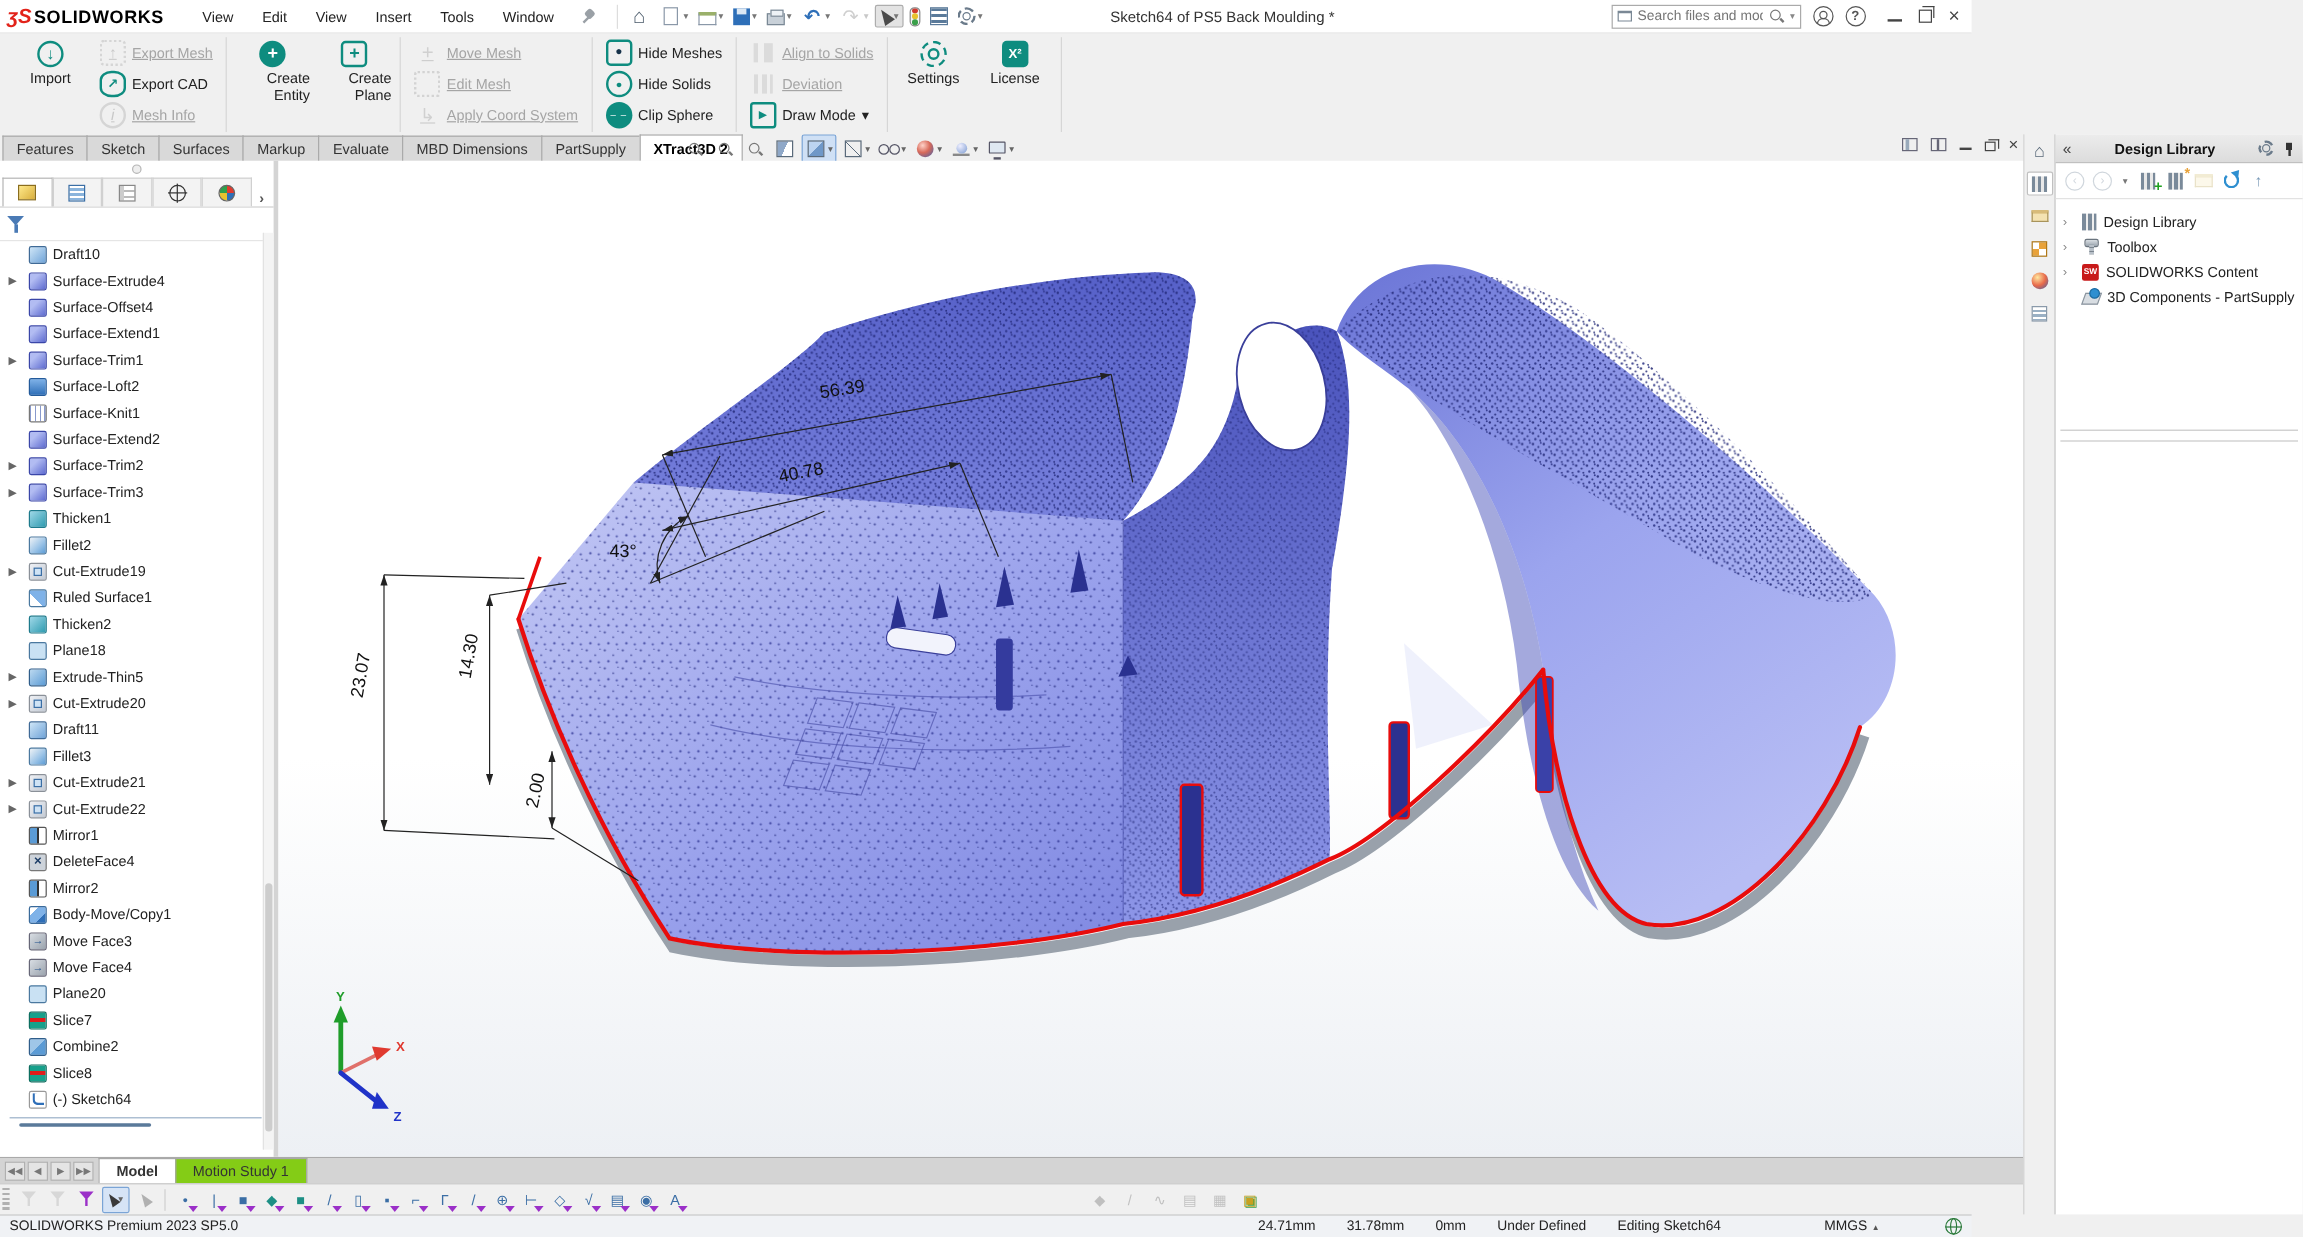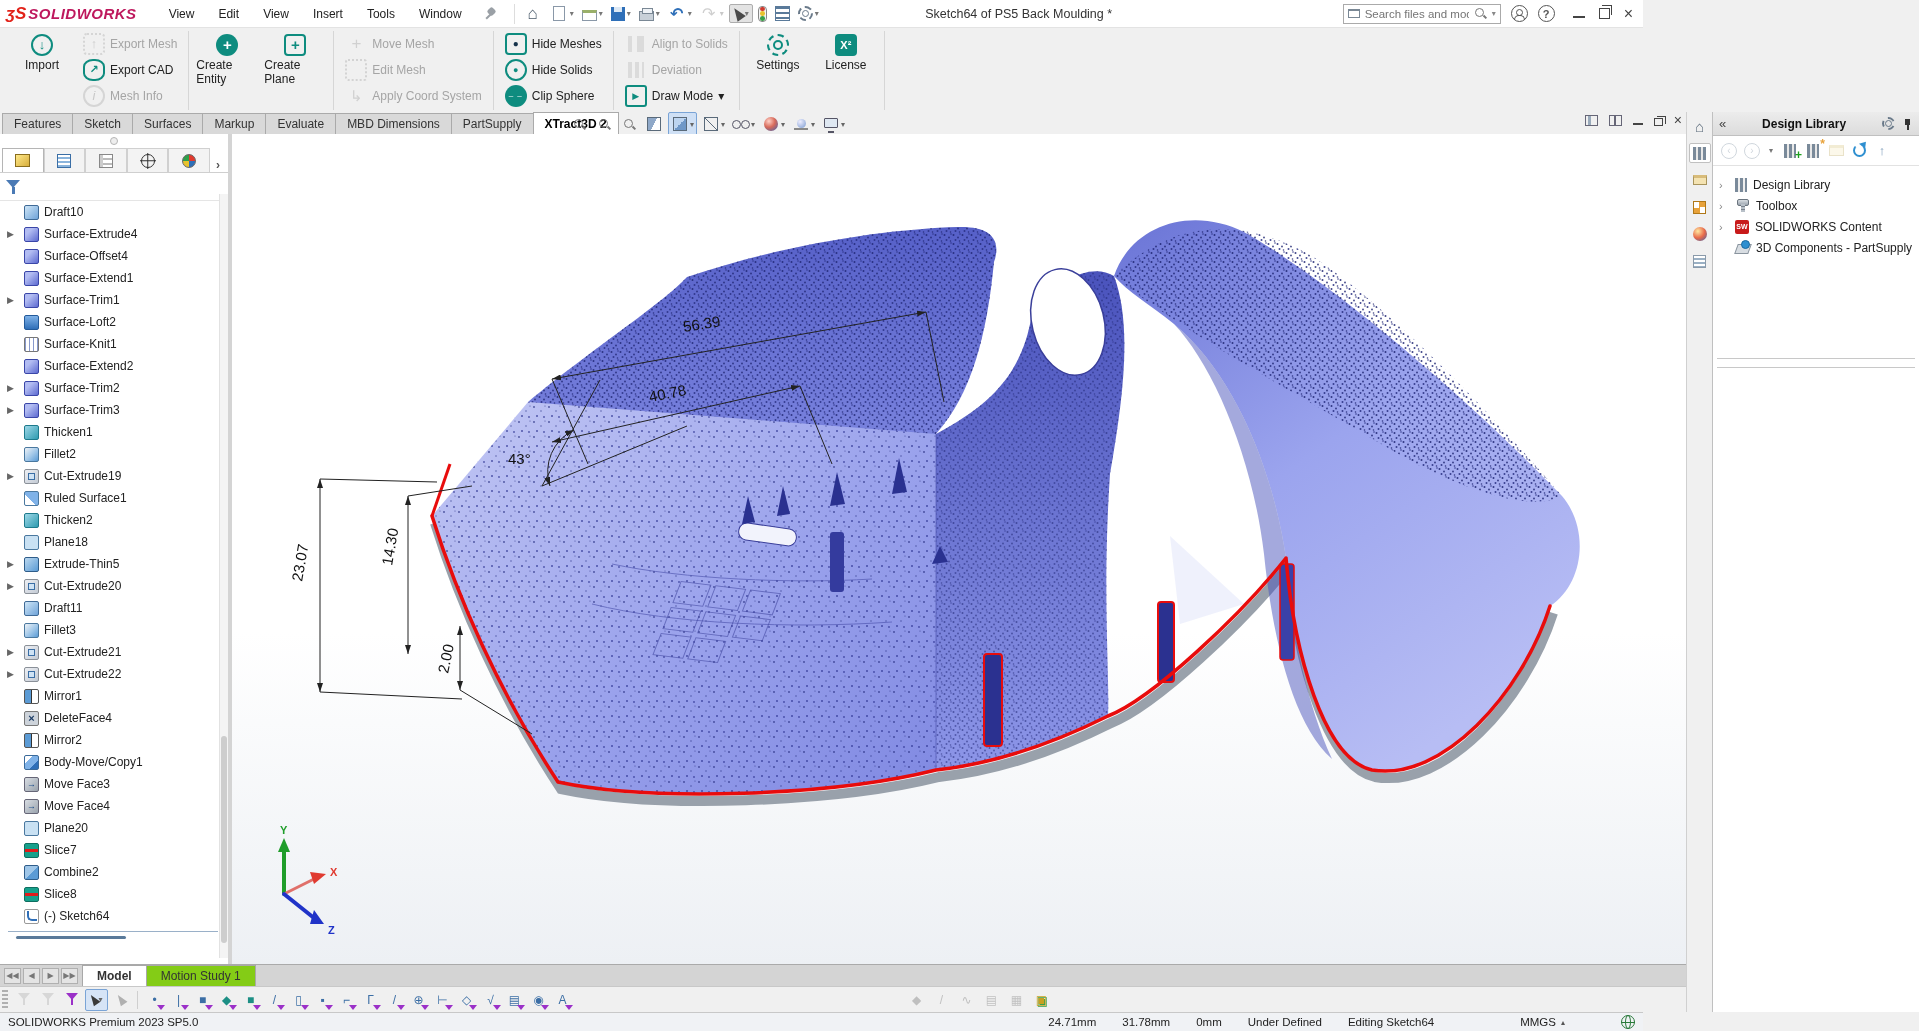--- a/index.html
+++ b/index.html
@@ -4,21 +4,21 @@
 <style>
   * { margin:0; padding:0; box-sizing:border-box; }
   html,body { width:1919px; height:1031px; overflow:hidden;
     font-family:"Liberation Sans","DejaVu Sans",sans-serif; font-size:12px; color:#222; background:#f0f0f0; }
   .app { width:1643px; height:1031px; display:flex; flex-direction:column; }
 
   
   .titlebar { height:28px; background:#fff; display:flex; align-items:center; padding:0 6px; flex:none; position:relative; border-bottom:1px solid #e3e3e3;}
   .logo { display:flex; align-items:baseline; gap:2px; margin-right:22px; }
   .logo .dsmark { color:#e2231a; font-weight:bold; font-style:italic; font-size:17px; }
-  .logo .brand { color:#be185d; font-style:italic; font-size:15px; letter-spacing:.5px; }
+  .logo .brand { color:#000000; font-size:15px; letter-spacing:.5px; }
   .logo .brand b { font-weight:bold; }
   .menus { display:flex; gap:4px; }
   .menu-item { padding:4px 10px; cursor:default; }
   .pin-icon { width:16px; height:16px; margin:0 10px; position:relative; }
   .pin-icon::before { content:""; position:absolute; left:6px; top:2px; width:7px; height:7px; background:#9aa0a6; border-radius:2px; transform:rotate(45deg);}
   .pin-icon::after { content:""; position:absolute; left:3px; top:9px; width:8px; height:2px; background:#9aa0a6; transform:rotate(-45deg);}
   .qt-sep { width:1px; height:20px; background:#ddd; margin:0 6px; }
   .quickbar { display:flex; align-items:center; gap:2px; }
   .qbtn { display:flex; align-items:center; padding:2px 3px; border-radius:2px; }
   .qbtn .dd { font-size:8px; color:#777; margin-left:2px; }
@@ -58,23 +58,23 @@
   .win-restore { width:11px; height:11px; border:1.5px solid #444; position:relative; }
   .win-restore::before { content:""; position:absolute; left:2px; top:-4px; width:9px; height:9px; border:1.5px solid #444; border-bottom:none; border-left:none;}
   .win-close { font-size:16px; color:#444; line-height:1; }
   .win-ctl { display:flex; align-items:center; gap:14px; margin:0 4px 0 8px;}
 
   
   .ribbon { height:84px; background:#f0f0f0; display:flex; align-items:stretch; padding:3px 4px 2px 4px; flex:none; }
   .rgroup { display:flex; align-items:flex-start; padding:0 7px; border-right:1px solid #d6d6d6; gap:6px;}
   .rcol { display:flex; flex-direction:column; justify-content:flex-start; gap:1px; }
   .rsmall { display:flex; align-items:center; gap:5px; height:25px; padding:0 4px; white-space:nowrap; }
-  .rsmall.disabled { color:#a5a5a5; }
+  .rsmall.disabled { color:#a5a5a5;text-decoration:underline; }
   .rsmall.disabled .ri { filter:grayscale(1); opacity:.45; }
-  .rmed { display:flex; flex-direction:column; align-items:center; width:62px; padding-top:3px; text-align:left; line-height:1.15; gap:3px;}
+  .rmed { display:flex; flex-direction:column; align-items:center; width:62px; padding-top:3px; text-align:right; line-height:1.15; gap:3px;}
   .rmed.disabled { color:#a5a5a5; } .rmed.disabled .ri { filter:grayscale(1); opacity:.45;}
   .ri { width:22px; height:22px; display:flex; align-items:center; justify-content:center; font-size:13px; flex:none; position:relative;}
   .ri-import { border:2px solid #0e8c7f; border-radius:50%; color:#0e8c7f; font-weight:bold;} .ri-import::after{content:"↓";}
   .ri-export-mesh { border:2px dotted #b5b5b5; border-radius:4px; color:#999;} .ri-export-mesh::after{content:"↑";}
   .ri-export-cad { border:2px solid #0e8c7f; border-radius:45%/35%; color:#0e8c7f; font-weight:bold;} .ri-export-cad::after{content:"↗"; font-size:11px;}
   .ri-mesh-info { border:2px solid #b5b5b5; border-radius:50%; color:#999; font-style:italic;} .ri-mesh-info::after{content:"i";}
   .ri-move-mesh { color:#aaa; } .ri-move-mesh::after{content:"✛"; content:"+"; font-size:17px;}
   .ri-edit-mesh { border:2px dotted #b0b0b0; border-radius:3px;}
   .ri-apply-coord { color:#aaa; font-size:15px;} .ri-apply-coord::after{content:"↳";}
   .ri-create-entity { background:#0e8c7f; border-radius:50%; color:#fff; font-weight:bold;} .ri-create-entity::after{content:"+"; font-size:15px;}

